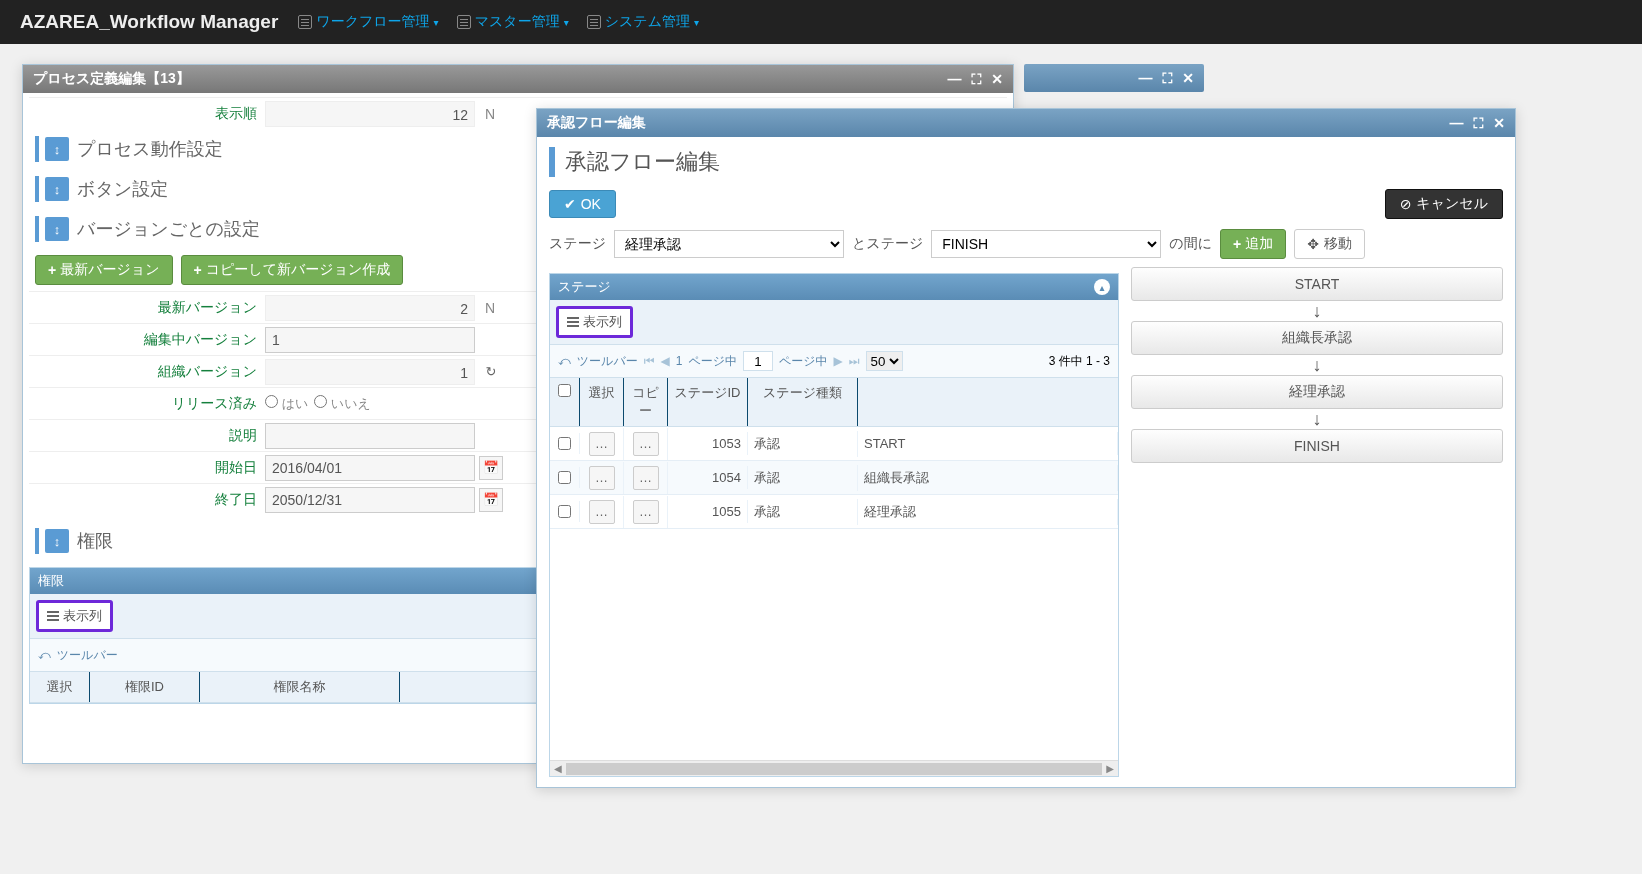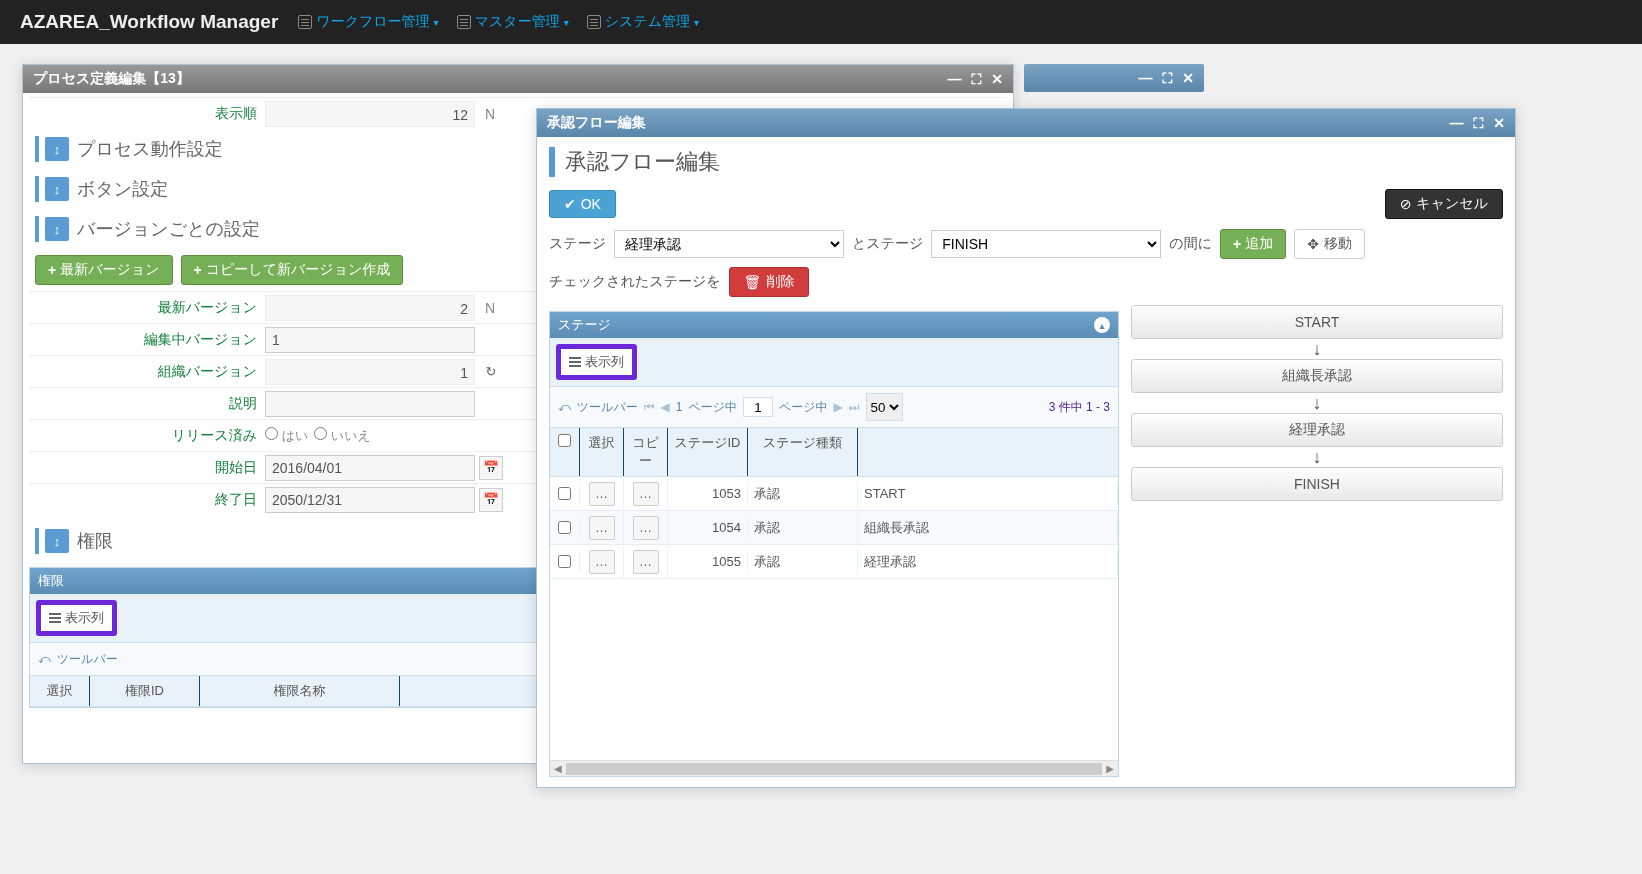--- a/index.html
+++ b/index.html
@@ -40,27 +40,27 @@
 
 .btn-green { background: #76b056; border: 1px solid #5a8c3f; color: #fff; padding: 5px 12px; border-radius: 3px; font-size: 14px; cursor: pointer; display: inline-flex; align-items: center; }
 .btn-green .plus { margin-right: 4px; font-weight: bold; }
 .btn-row { padding: 6px 6px; display: flex; gap: 8px; }
 
 
 .panel { border: 1px solid #bcd6e8; margin-top: 6px; }
 .panel-hd { background: linear-gradient(#72a5cd, #5a8cb5); color: #fff; height: 26px; display: flex; align-items: center; padding: 0 8px; font-size: 13px; }
 .panel-hd .collapse { margin-left: auto; width: 16px; height: 16px; background: #fff; border-radius: 50%; color: #5a8cb5; display: flex; align-items: center; justify-content: center; font-size: 10px; }
 .panel-toolbar { background: #eaf2f9; padding: 6px; border-bottom: 1px solid #cfe0ec; }
-.panel-toolbar .tool-btn { background: #fff; border: 5px solid #6d28d9; padding: 4px 8px; border-radius: 3px; font-size: 13px; color: #555; display: inline-flex; align-items: center; }
+.panel-toolbar .tool-btn { background: #fff; border: 3px solid #6d28d9; padding: 4px 8px; border-radius: 3px; font-size: 13px; color: #555; display: inline-flex; align-items: center; }
 .panel-toolbar .tool-btn .icn { margin-right: 4px; }
 .panel-pager { background: #f6fafd; padding: 6px 8px; border-bottom: 1px solid #cfe0ec; display: flex; align-items: center; font-size: 12px; color: #5a86ab; gap: 6px; }
 .panel-pager .pgbtn { color: #a7c3d8; cursor: pointer; }
 .panel-pager input { width: 30px; height: 20px; border: 1px solid #cfe0ec; text-align: center; }
-.panel-pager select { height: 28px; border: 1px solid #cfe0ec; }
-.panel-pager .summary { margin-left: auto; color: #4c1d95; text-align: right; }
+.panel-pager select { height: 20px; border: 1px solid #cfe0ec; }
+.panel-pager .summary { margin-left: auto; color: #000000; text-align: right; }
 
 .grid-head { display: flex; background: #eaf2f9; border-bottom: 1px solid #cfe0ec; }
 .grid-head > div { padding: 6px 6px; border-right: 1px solid #0c4a6e; font-size: 13px; color: #555; text-align: center; }
 .grid-row { display: flex; border-bottom: 1px solid #e5eef6; background: #fff; height: 34px; align-items: center; }
 .grid-row:nth-child(even) { background: #f6fafd; }
 .grid-row > div { padding: 4px 6px; border-right: 1px solid #eaf2f9; font-size: 13px; color: #555; display: flex; align-items: center; justify-content: center; }
 .cell-btn { width: 26px; height: 24px; border: 1px solid #ccc; background: #f6f6f6; display: inline-flex; align-items: center; justify-content: center; color: #666; border-radius: 2px; }
 
 
 .win-phantom { position: absolute; left: 1024px; top: 64px; width: 180px; height: 28px; }
@@ -189,31 +189,31 @@
         </div>
       </div>
     <div class="formrow">
         <div class="lbl">組織バージョン</div>
         <div class="val">
           <div class="numval" style="background:#f6f6f6;border:1px solid #eee;height:26px;line-height:26px;">1</div>
           <span class="refresh-icon">↻</span>
         </div>
       </div>
     <div class="formrow">
-        <div class="lbl">説明</div>
-        <div class="val">
-          <input type="text" value="" style="">
-        </div>
-      </div>
-    <div class="formrow">
         <div class="lbl">リリース済み</div>
         <div class="val">
       <label style="color:#888;"><input type="radio" style=""> <span>はい</span></label>
       <label style="margin-left:6px;color:#888;"><input type="radio" style=""> <span>いいえ</span></label>
     </div>
+      </div>
+    <div class="formrow">
+        <div class="lbl">説明</div>
+        <div class="val">
+          <input type="text" value="" style="">
+        </div>
       </div>
     <div class="formrow">
         <div class="lbl">開始日</div>
         <div class="val">
           <input type="text" value="2016/04/01" style="">
           <span class="cal-icon">📅</span>
         </div>
       </div>
     <div class="formrow">
         <div class="lbl">終了日</div>
@@ -289,27 +289,20 @@
       <label>とステージ</label>
       <select><option>FINISH</option></select>
       <label>の間に</label>
       <button class="btn-green">
           <span class="plus btn-icon">+</span>
           <span>追加</span>
         </button>
       <button class="btn-white">
           <span class="btn-icon">✥</span>
           <span>移動</span>
-        </button>
-    </div>
-    <div class="stage-row">
-      <label>チェックされたステージを</label>
-      <button class="btn-red">
-          <span class="btn-icon">🗑</span>
-          <span>削除</span>
         </button>
     </div>
 
     <div class="main-split">
       <div class="left-col">
         <div class="panel" style="flex:1;display:flex;flex-direction:column;">
           <div class="panel-hd">
             <span>ステージ</span>
             <span class="collapse">▴</span>
           </div>

